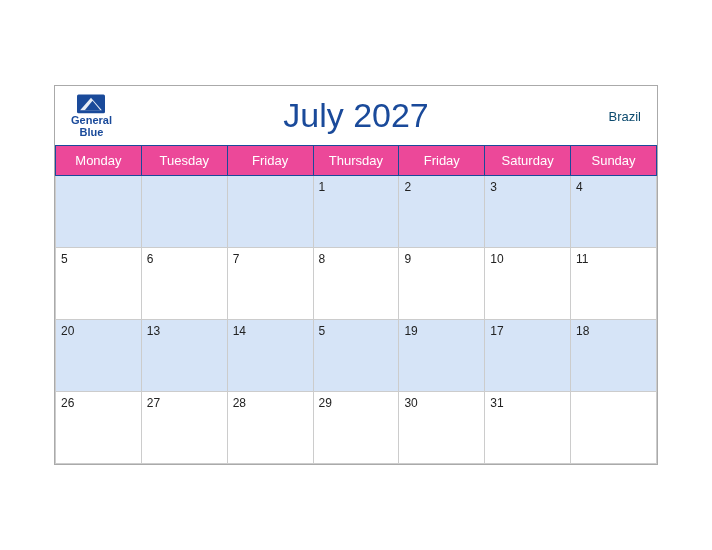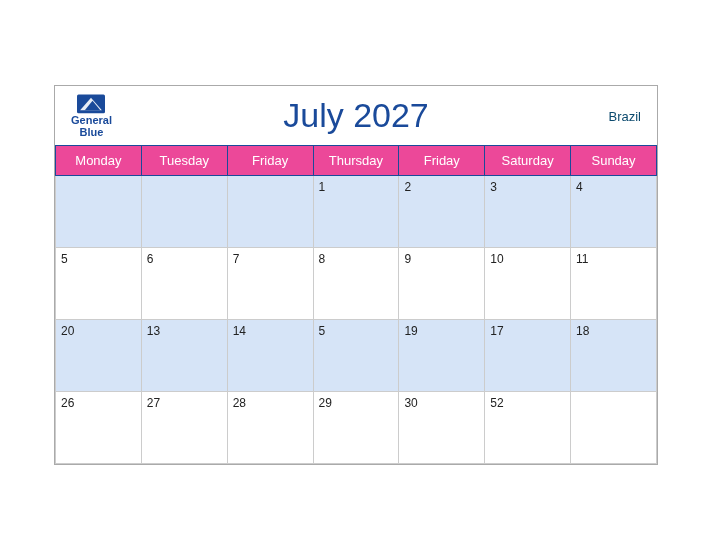--- a/index.html
+++ b/index.html
@@ -152,18 +152,18 @@
           <td><span class="day-num">19</span></td>
           <td><span class="day-num">17</span></td>
           <td><span class="day-num">18</span></td>
         </tr>
         <tr>
           <td><span class="day-num">26</span></td>
           <td><span class="day-num">27</span></td>
           <td><span class="day-num">28</span></td>
           <td><span class="day-num">29</span></td>
           <td><span class="day-num">30</span></td>
-          <td><span class="day-num">52</span></td>
+          <td><span class="day-num">31</span></td>
           <td class="empty-cell"></td>
         </tr>
       </tbody>
   </table>
 </div>
 
 </body></html>

